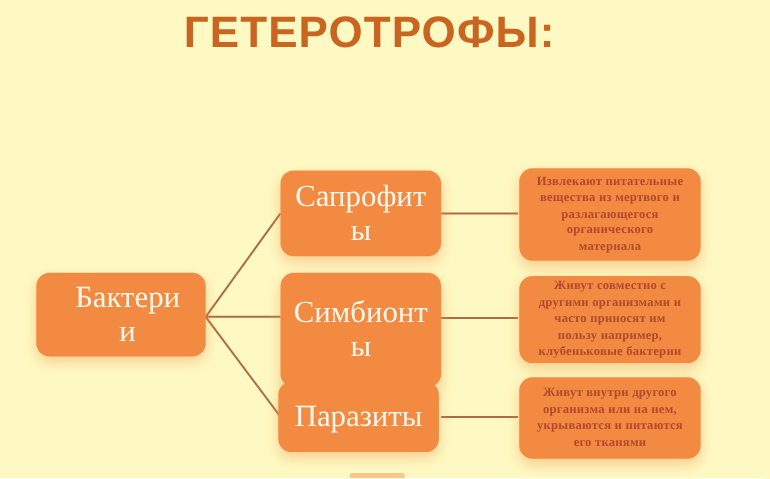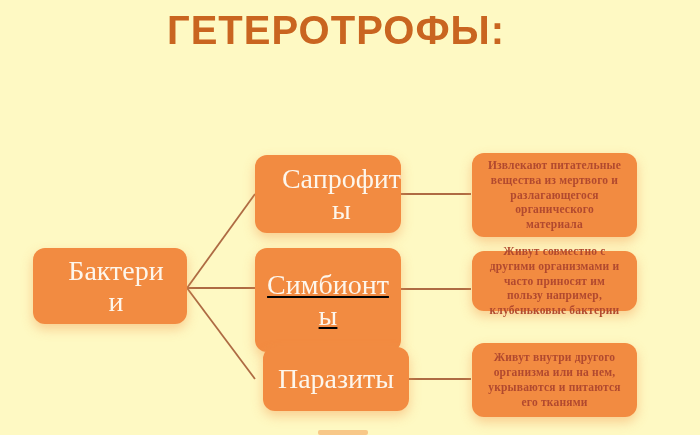--- a/index.html
+++ b/index.html
@@ -61,25 +61,25 @@
   .node.desc .label {
     font-weight: 700;
     font-size: 11.5px;
     line-height: 1.3;
     color: #b1492f;
     letter-spacing: 0.2px;
   }
 
   
   .node-root     { left: 33px;  top: 248px; width: 154px; height: 76px; padding-left: 12px; }
-  .node-b1       { left: 255px; top: 155px; width: 146px; height: 78px; justify-content: flex-end; }
-  .node-b2       { left: 255px; top: 248px; width: 146px; height: 104px; text-decoration: underline; }
-  .node-b3       { left: 263px; top: 347px; width: 146px; height: 64px; }
+  .node-b1       { left: 255px; top: 155px; width: 146px; height: 78px; }
+  .node-b2       { left: 255px; top: 248px; width: 146px; height: 104px; }
+  .node-b3       { left: 253px; top: 347px; width: 146px; height: 64px; }
   .node-d1       { left: 472px; top: 153px; width: 165px; height: 84px; padding: 4px 6px; }
-  .node-d2       { left: 472px; top: 251px; width: 165px; height: 60px; padding: 4px 6px; }
+  .node-d2       { left: 472px; top: 251px; width: 165px; height: 79px; padding: 4px 6px; }
   .node-d3       { left: 472px; top: 343px; width: 165px; height: 74px; padding: 4px 2px; }
 
   .bottom-artifact {
     position: absolute;
     left: 318px;
     top: 430px;
     width: 50px;
     height: 5px;
     background: rgba(242, 139, 65, 0.45);
     border-radius: 2px;

